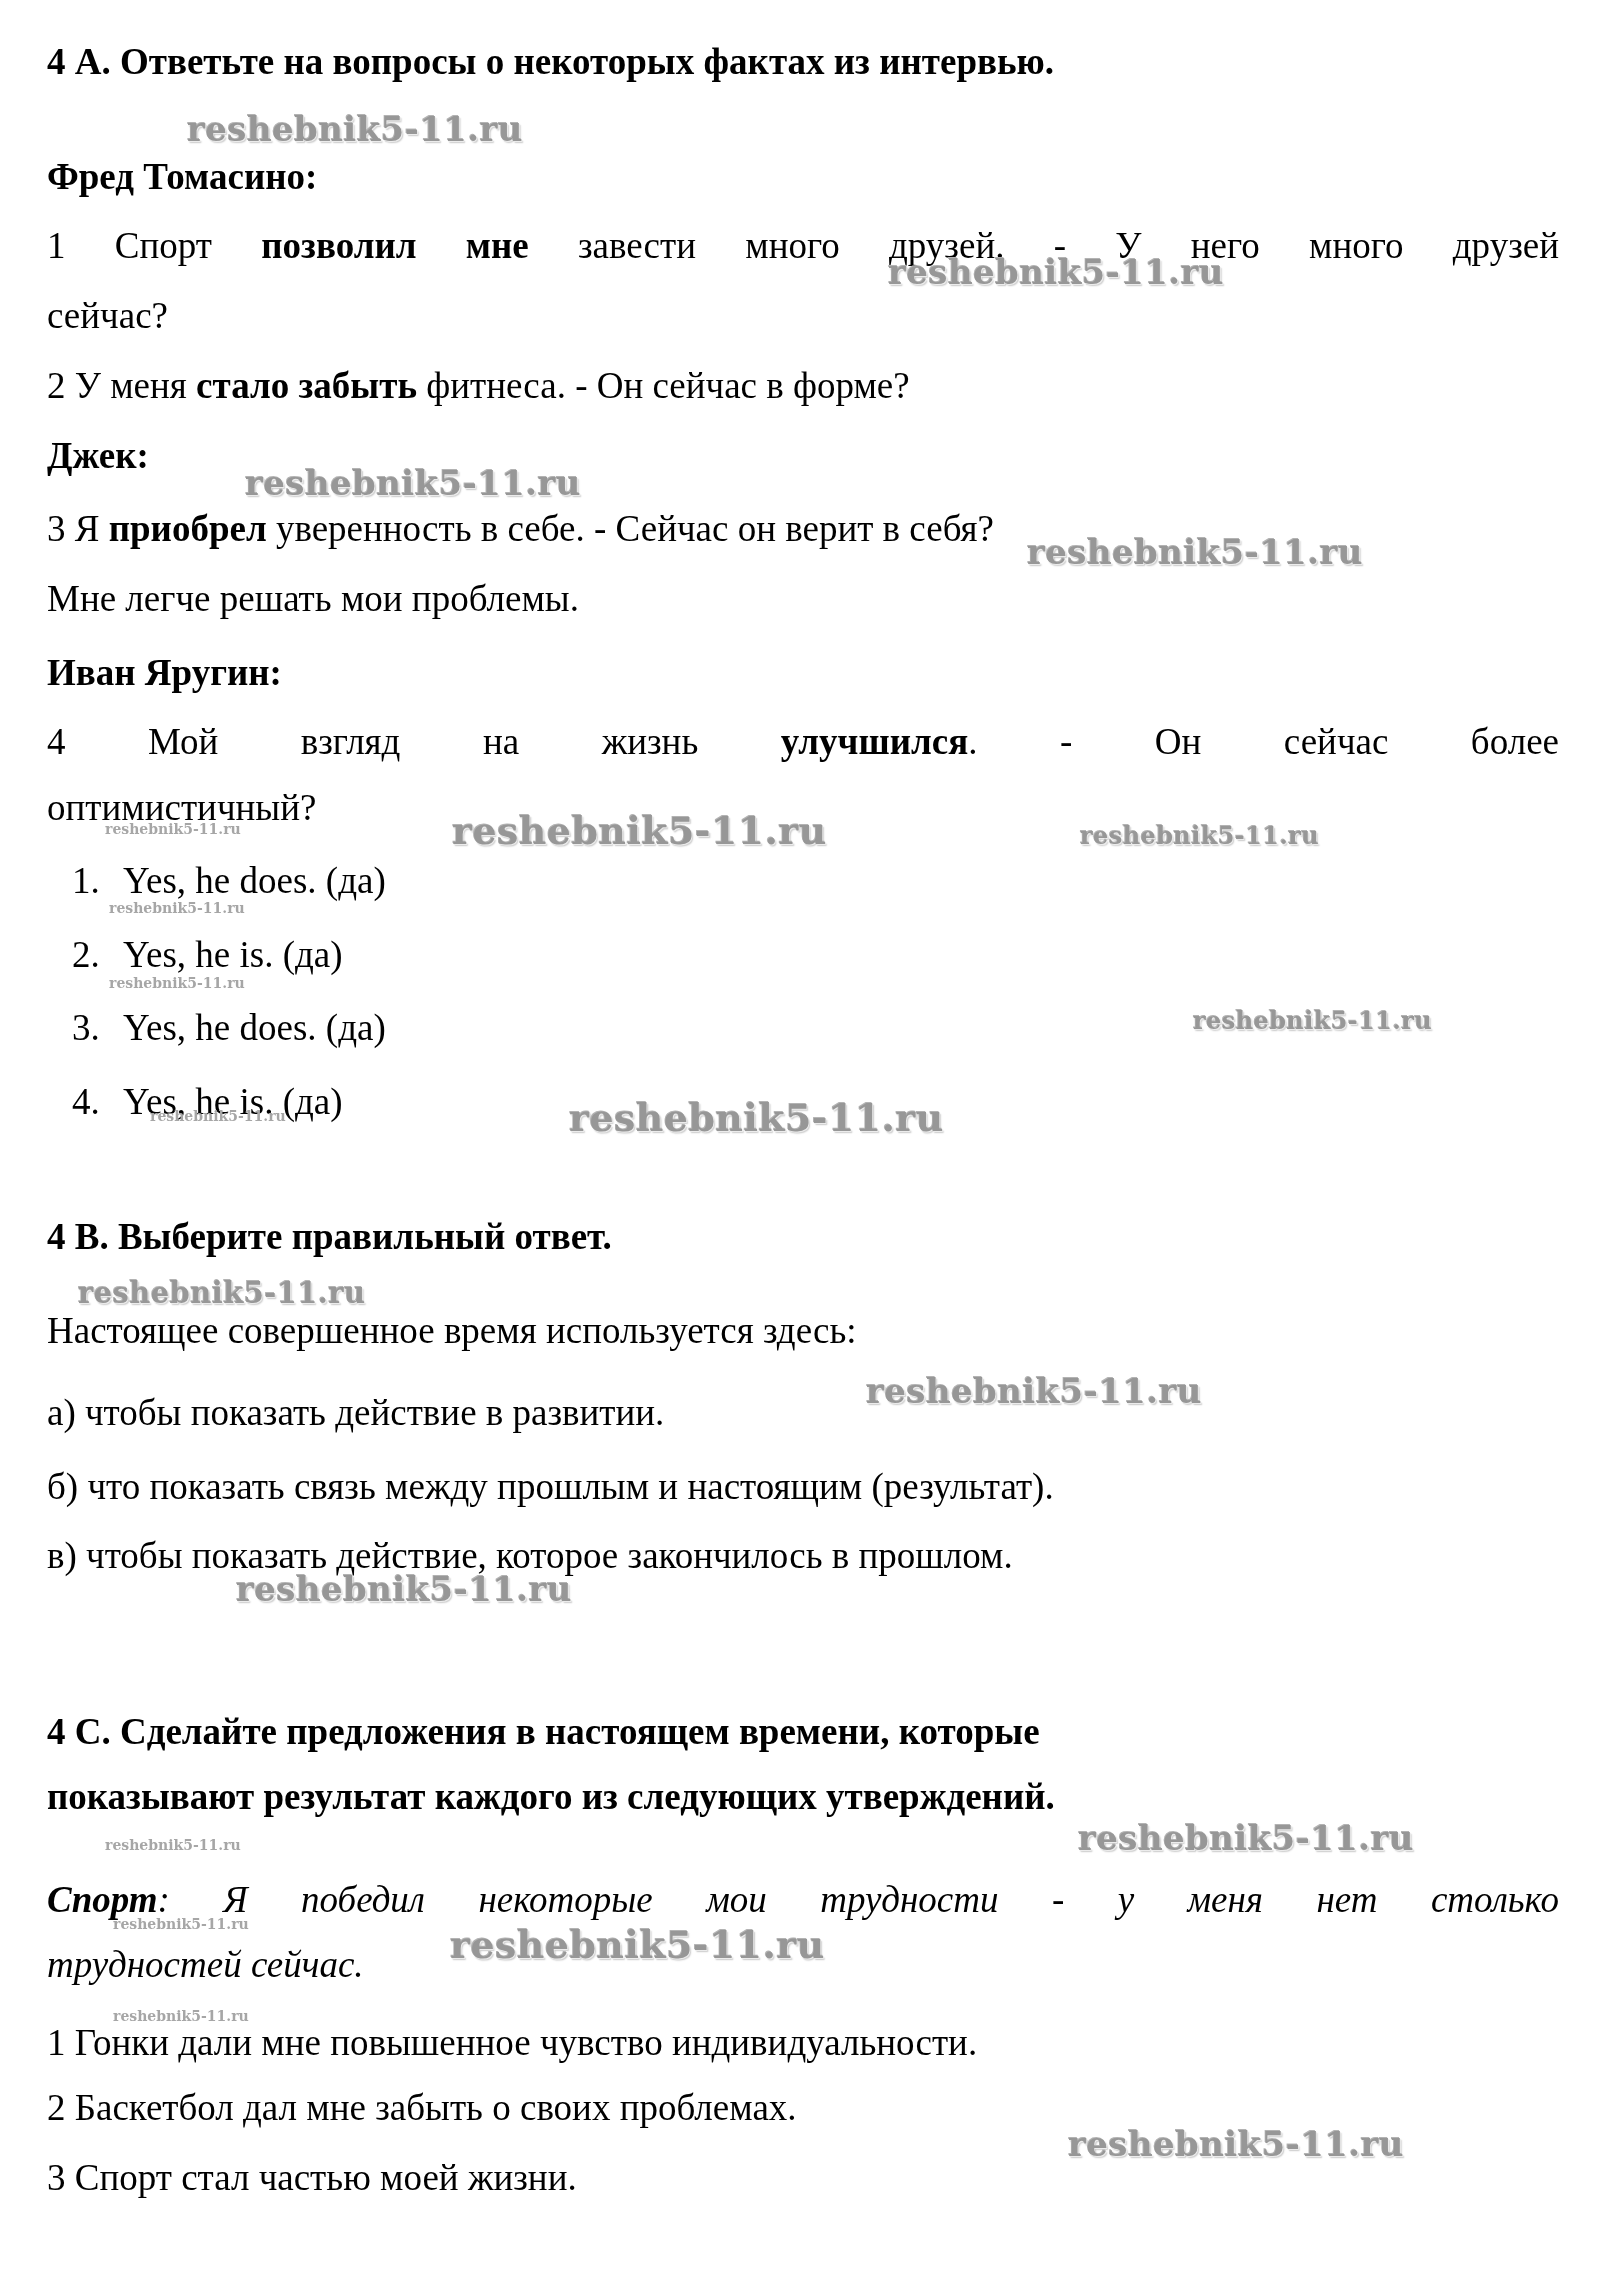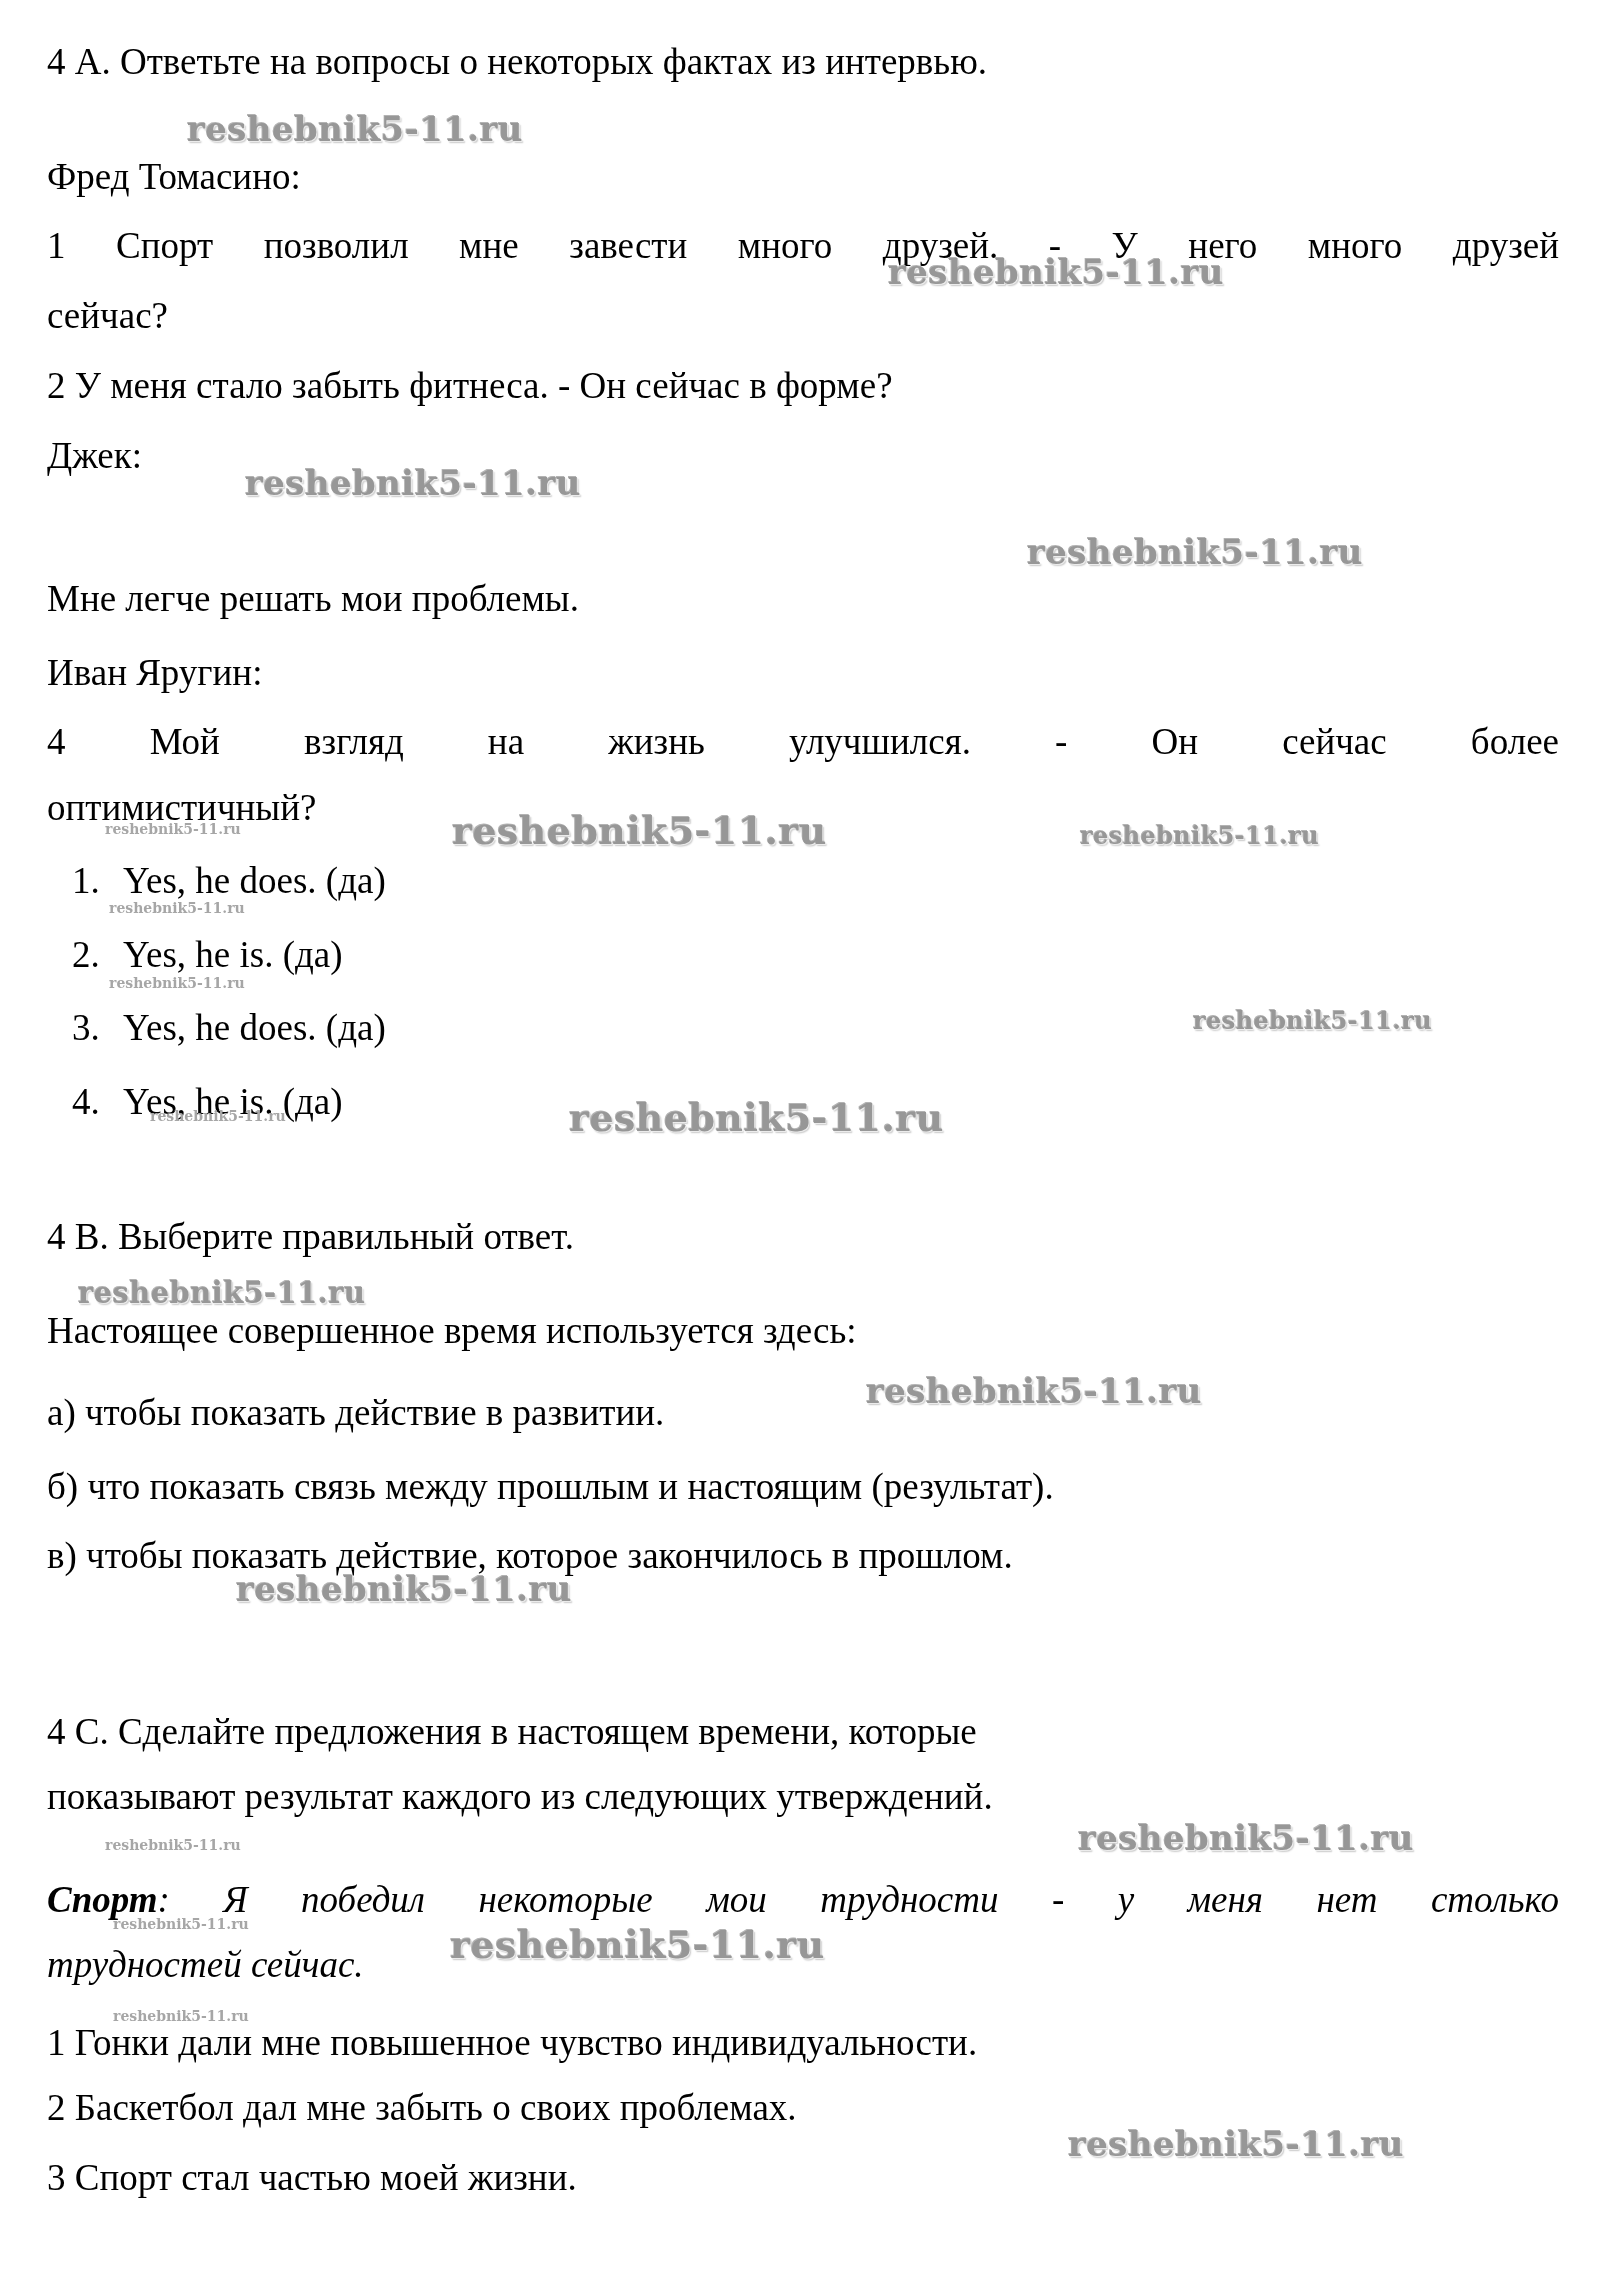--- a/index.html
+++ b/index.html
@@ -13,21 +13,21 @@
     color: #000000;
     overflow: hidden;
   }
   .t {
     position: absolute;
     left: 47px;
     width: 1512px;
     font-size: 37px;
     line-height: 1.25;
   }
-  .bold { font-weight: 400; }
+  .bold { font-weight: 700; }
   .italic { font-style: italic; }
   .bold-italic { font-weight: 700; font-style: italic; }
   
   .jline { text-align: justify; text-align-last: justify; }
   .jline::after { content: ""; display: inline-block; width: 100%; height: 0; }
   .answer { left: 72px; width: auto; display: flex; }
   .answer .num { width: 51px; flex: none; }
   
   .wm {
     position: absolute;
@@ -56,20 +56,21 @@
 
   <div class="t jline" style="top:223px"><span>1 Спорт </span><span class="bold">позволил мне</span><span> завести много друзей. - У него много друзей</span></div>
   <div class="wm wm-lg" style="left:888px; top:252px">reshebnik5-11.ru</div>
   <div class="t" style="top:293px">сейчас?</div>
 
   <div class="t" style="top:363px"><span>2 У меня </span><span class="bold">стало забыть</span><span> фитнеса. - Он сейчас в форме?</span></div>
 
   <div class="t bold" style="top:433px">Джек:</div>
   <div class="wm wm-lg" style="left:245px; top:463px">reshebnik5-11.ru</div>
 
+  <div class="t" style="top:506px"><span>3 Я </span><span class="bold">приобрел</span><span> уверенность в себе. - Сейчас он верит в себя?</span></div>
   <div class="wm wm-lg" style="left:1027px; top:532px">reshebnik5-11.ru</div>
   <div class="t" style="top:576px">Мне легче решать мои проблемы.</div>
 
   <div class="t bold" style="top:650px">Иван Яругин:</div>
 
   <div class="t jline" style="top:719px"><span>4 Мой взгляд на жизнь </span><span class="bold">улучшился</span><span>. - Он сейчас более</span></div>
   <div class="t" style="top:785px">оптимистичный?</div>
 
   <div class="wm wm-sm" style="left:105px; top:821px">reshebnik5-11.ru</div>
   <div class="wm wm-xl" style="left:452px; top:808px">reshebnik5-11.ru</div>

